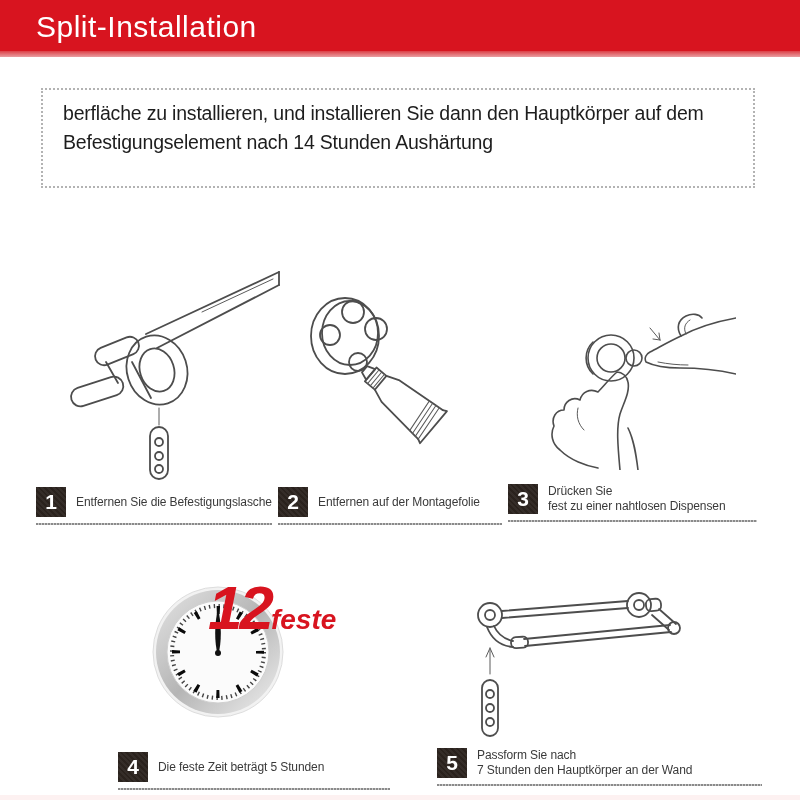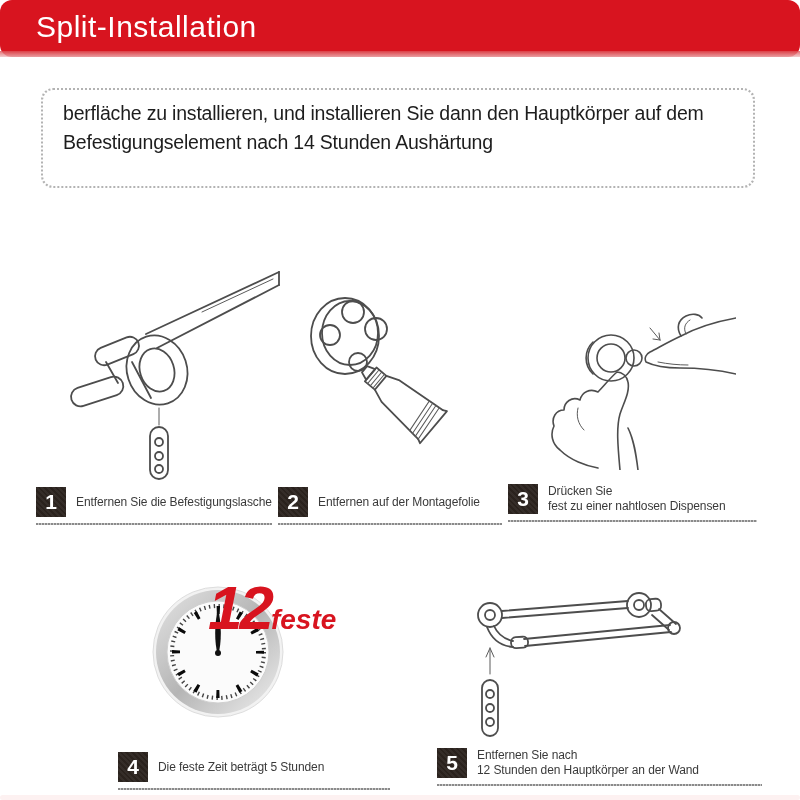--- a/index.html
+++ b/index.html
@@ -2,21 +2,21 @@
 <html style="--accent: #d8141f; --step-bg: #2a221d; --line-gray: #8a8a8a; --sketch-stroke: #4d4d4d;"><head>
 <meta charset="utf-8">
 <style>
   html,body{margin:0;padding:0;}
   body{
     width:800px;height:800px;position:relative;overflow:hidden;
     background:#ffffff;
     font-family:"Liberation Sans","DejaVu Sans",sans-serif;
     -webkit-font-smoothing:antialiased;
   }
-  .abs{position:absolute;border-radius:12px;}
+  .abs{position:absolute;}
   
   .banner{
     left:0;top:0;width:800px;height:57px;
     background:var(--accent,#d8141f);
   }
   .banner h1{
     margin:0;padding:0 0 0 36px;
     font-size:30px;font-weight:400;letter-spacing:.5px;
     line-height:53px;color:#ffffff;white-space:nowrap;
   }
@@ -257,20 +257,20 @@
       <div></div>
     </div>
   </div>
   <div class="step-line"></div>
 </div>
 
 <div class="step" style="left:437px;top:747px;width:325px">
   <div class="step-row">
     <div class="step-num">5</div>
     <div class="step-text">
-      <div>Entfernen Sie nach</div>
-      <div>12 Stunden den Hauptkörper an der Wand</div>
+      <div>Passform Sie nach</div>
+      <div>7 Stunden den Hauptkörper an der Wand</div>
     </div>
   </div>
   <div class="step-line"></div>
 </div>
 
 <div class="abs footer-strip"></div>
 
 </body></html>

